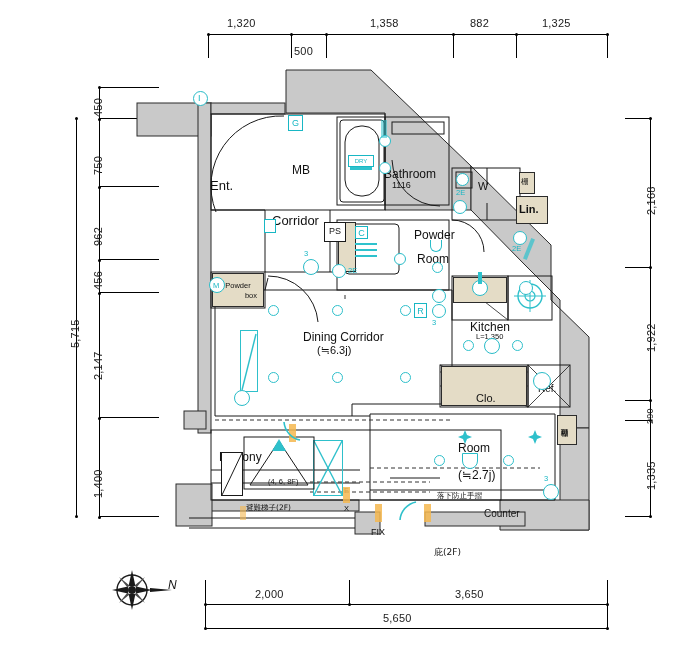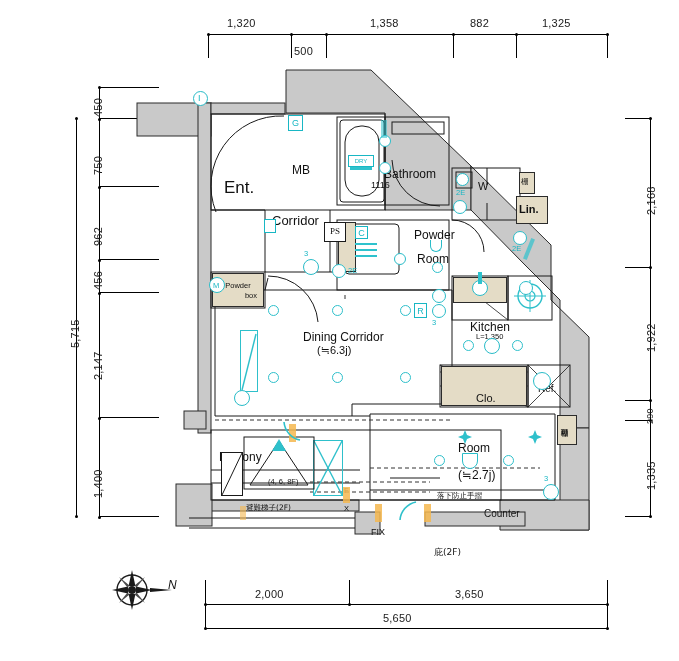--- a/index.html
+++ b/index.html
@@ -229,31 +229,31 @@
   </svg>
 
   <div class="beige" style="left:212px;top:273px;width:52px;height:34px;"></div>
   <div class="beige" style="left:441px;top:366px;width:86px;height:40px;"></div>
   <div class="beige" style="left:453px;top:277px;width:54px;height:26px;"></div>
   <div class="beige" style="left:519px;top:172px;width:16px;height:22px;"></div>
   <div class="beige" style="left:516px;top:196px;width:32px;height:28px;"></div>
   <div class="beige" style="left:338px;top:222px;width:18px;height:50px;"></div>
   <div class="beige" style="left:557px;top:415px;width:20px;height:30px;"></div>
 
-  <div class="lbl" style="left:224px;top:178px;font-size:17px;">Ent.</div>
+  <div class="lbl" style="left:210px;top:178px;font-size:13px;">Ent.</div>
   <div class="lbl" style="left:272px;top:213px;font-size:13px;">Corridor</div>
   <div class="lbl xs" style="left:217px;top:281px;width:42px;">Powder</div>
   <div class="lbl xs" style="left:230px;top:291px;width:42px;">box</div>
   <div class="lbl" style="left:292px;top:163px;font-size:12px;">MB</div>
   <div class="tealbox" style="left:288px;top:115px;width:15px;height:16px;">G</div>
   <div class="blk" style="left:324px;top:222px;width:22px;height:20px;"></div>
-  <div class="lbl sm" style="left:326px;top:226px;width:18px;font-family:Liberation Serif, serif;">PS</div>
+  <div class="lbl sm" style="left:326px;top:226px;width:18px;">PS</div>
 
   <div class="lbl" style="left:384px;top:167px;font-size:12px;">Bathroom</div>
-  <div class="lbl sm" style="left:371px;top:180px;">1116</div>
+  <div class="lbl sm" style="left:392px;top:180px;">1116</div>
   <div class="lbl" style="left:414px;top:228px;font-size:12px;">Powder</div>
   <div class="lbl" style="left:417px;top:252px;font-size:12px;">Room</div>
   <div class="lbl" style="left:478px;top:180px;font-size:11px;">W</div>
   <div class="lbl jp xs" style="left:521px;top:177px;">棚</div>
   <div class="lbl" style="left:519px;top:203px;font-size:11px;font-weight:bold;">Lin.</div>
 
   <div class="lbl" style="left:303px;top:330px;font-size:12px;">Dining Corridor</div>
   <div class="lbl" style="left:317px;top:344px;font-size:11px;">(≒6.3j)</div>
 
   <div class="lbl" style="left:470px;top:320px;font-size:12px;">Kitchen</div>

